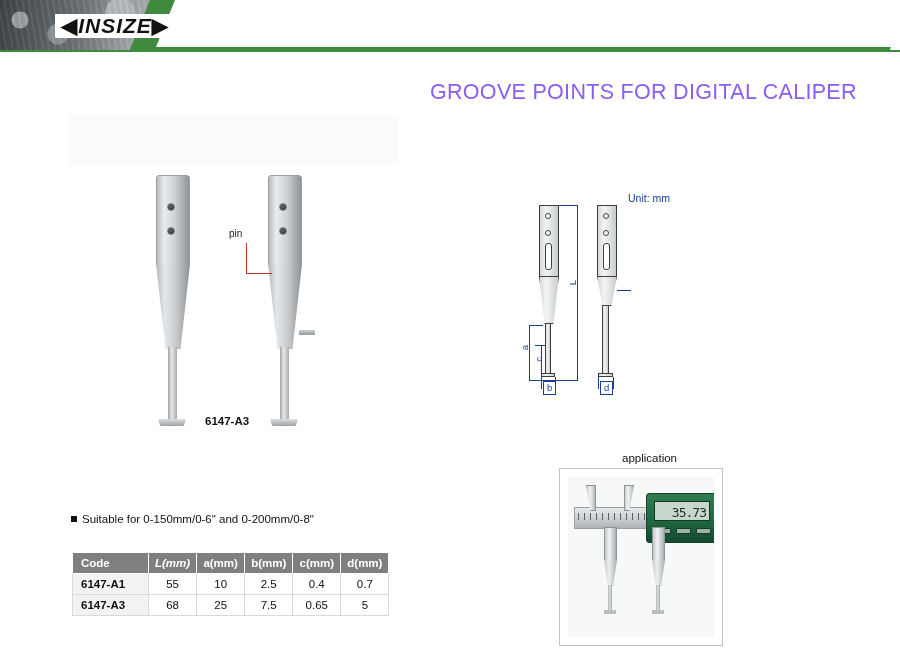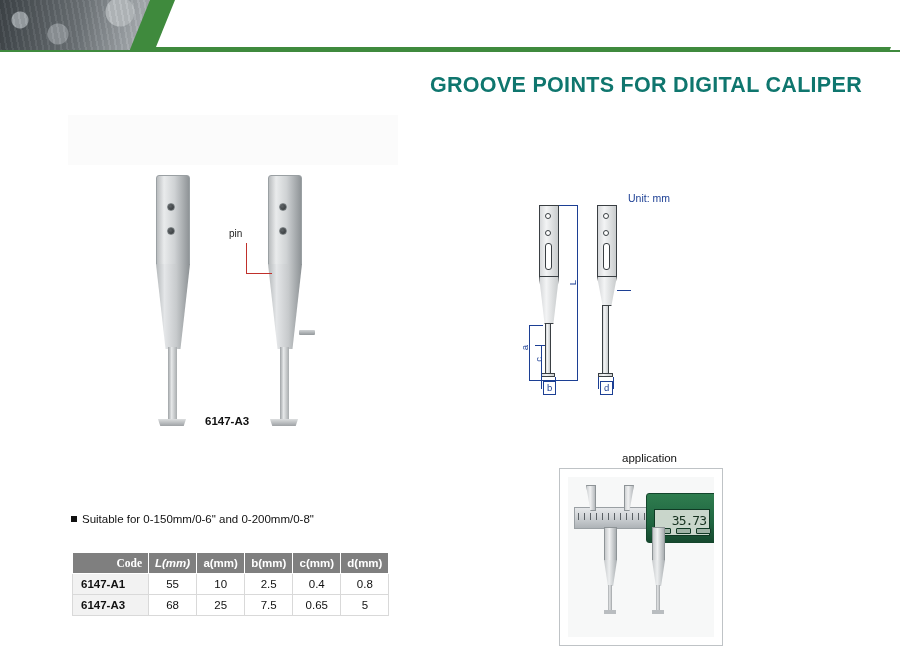--- a/index.html
+++ b/index.html
@@ -75,25 +75,25 @@
     text-align: center;
     line-height: 24px;
     z-index: 4;
     border-radius: 1px;
   }
   .logo .arrow-l, .logo .arrow-r { font-style: normal; font-weight: bold; }
 
   
   .page-title {
     position: absolute;
-    left: 430px; top: 73px;
+    left: 430px; top: 80px;
     font-size: 21.5px;
-    font-weight: bold;
+    font-weight: normal;
     letter-spacing: .3px;
-    color: #0f766e;
+    color: #8b5cf6;
     white-space: nowrap;
   }
 
   
   .photo-panel {
     position: absolute;
     left: 68px; top: 115px;
     width: 330px; height: 290px;
   }
   .photo-bg-band {
@@ -263,31 +263,30 @@
     position: absolute;
     left: 78px; top: 16px;
     width: 72px; height: 50px;
     background: linear-gradient(180deg, #2f7d4f 0%, #1f6540 60%, #16492f 100%);
     border: 1px solid #14452c;
     border-radius: 3px;
   }
   .caliper-lcd {
     position: absolute;
     left: 86px; top: 24px;
-    width: 56px; height: 27px;
+    width: 56px; height: 20px;
     background: #c9d6cb;
     border: 1px solid #0f3a24;
     color: #16311f;
     font-family: "DejaVu Sans Mono", monospace;
     font-size: 13px;
     text-align: right;
     padding-right: 3px;
     line-height: 22px;
     letter-spacing: -1px;
-    margin-top: 8px;
   }
   .caliper-btn {
     position: absolute;
     width: 15px; height: 6px;
     background: #9fb3a6;
     border: 1px solid #123a26;
     border-radius: 1px;
   }
   .jaw {
     position: absolute;
@@ -342,21 +341,21 @@
     font-size: 11.5px;
   }
   table.spec th {
     background: #7f7f7f;
     color: #ffffff;
     font-weight: bold;
     border: 1px solid #ffffff;
     padding: 4px 6px;
     text-align: center;
   }
-  table.spec th.first { text-align: right; padding-left: 8px; font-family: Liberation Serif, serif; }
+  table.spec th.first { text-align: left; padding-left: 8px; }
   table.spec td {
     border: 1px solid #d9d9d9;
     padding: 4px 6px;
     text-align: center;
     color: #111;
     background: #ffffff;
   }
   table.spec td.code {
     text-align: left;
     font-weight: bold;
@@ -366,20 +365,23 @@
   table.spec tr.alt td { background: #f7f7f7; }
   table.spec tr.alt td.code { background: #f2f2f2; }
 </style>
 </head>
 <body>
 
 <div class="header">
   <div class="header-photo"></div>
   <div class="header-green"></div>
   <div class="header-white-wedge"></div>
+  <div class="logo">
+    <span class="arrow-l">◀</span><span>INSIZE</span><span class="arrow-r">▶</span>
+  </div>
 </div>
 <div class="header-rule"></div>
 
 <div class="page-title">GROOVE POINTS FOR DIGITAL CALIPER</div>
 
 <div class="photo-panel">
   <div class="photo-bg-band"></div>
 
   <div class="tool left" style="left:88px; top:60px;">
     <div class="body"></div>
@@ -489,21 +491,21 @@
       <th style="width:48px;">d(mm)</th>
     </tr>
   </thead>
   <tbody>
     <tr>
       <td class="code">6147-A1</td>
       <td>55</td>
       <td>10</td>
       <td>2.5</td>
       <td>0.4</td>
-      <td>0.8</td>
+      <td>0.7</td>
     </tr>
     <tr>
       <td class="code">6147-A3</td>
       <td>68</td>
       <td>25</td>
       <td>7.5</td>
       <td>0.65</td>
       <td>5</td>
     </tr>
   </tbody>

